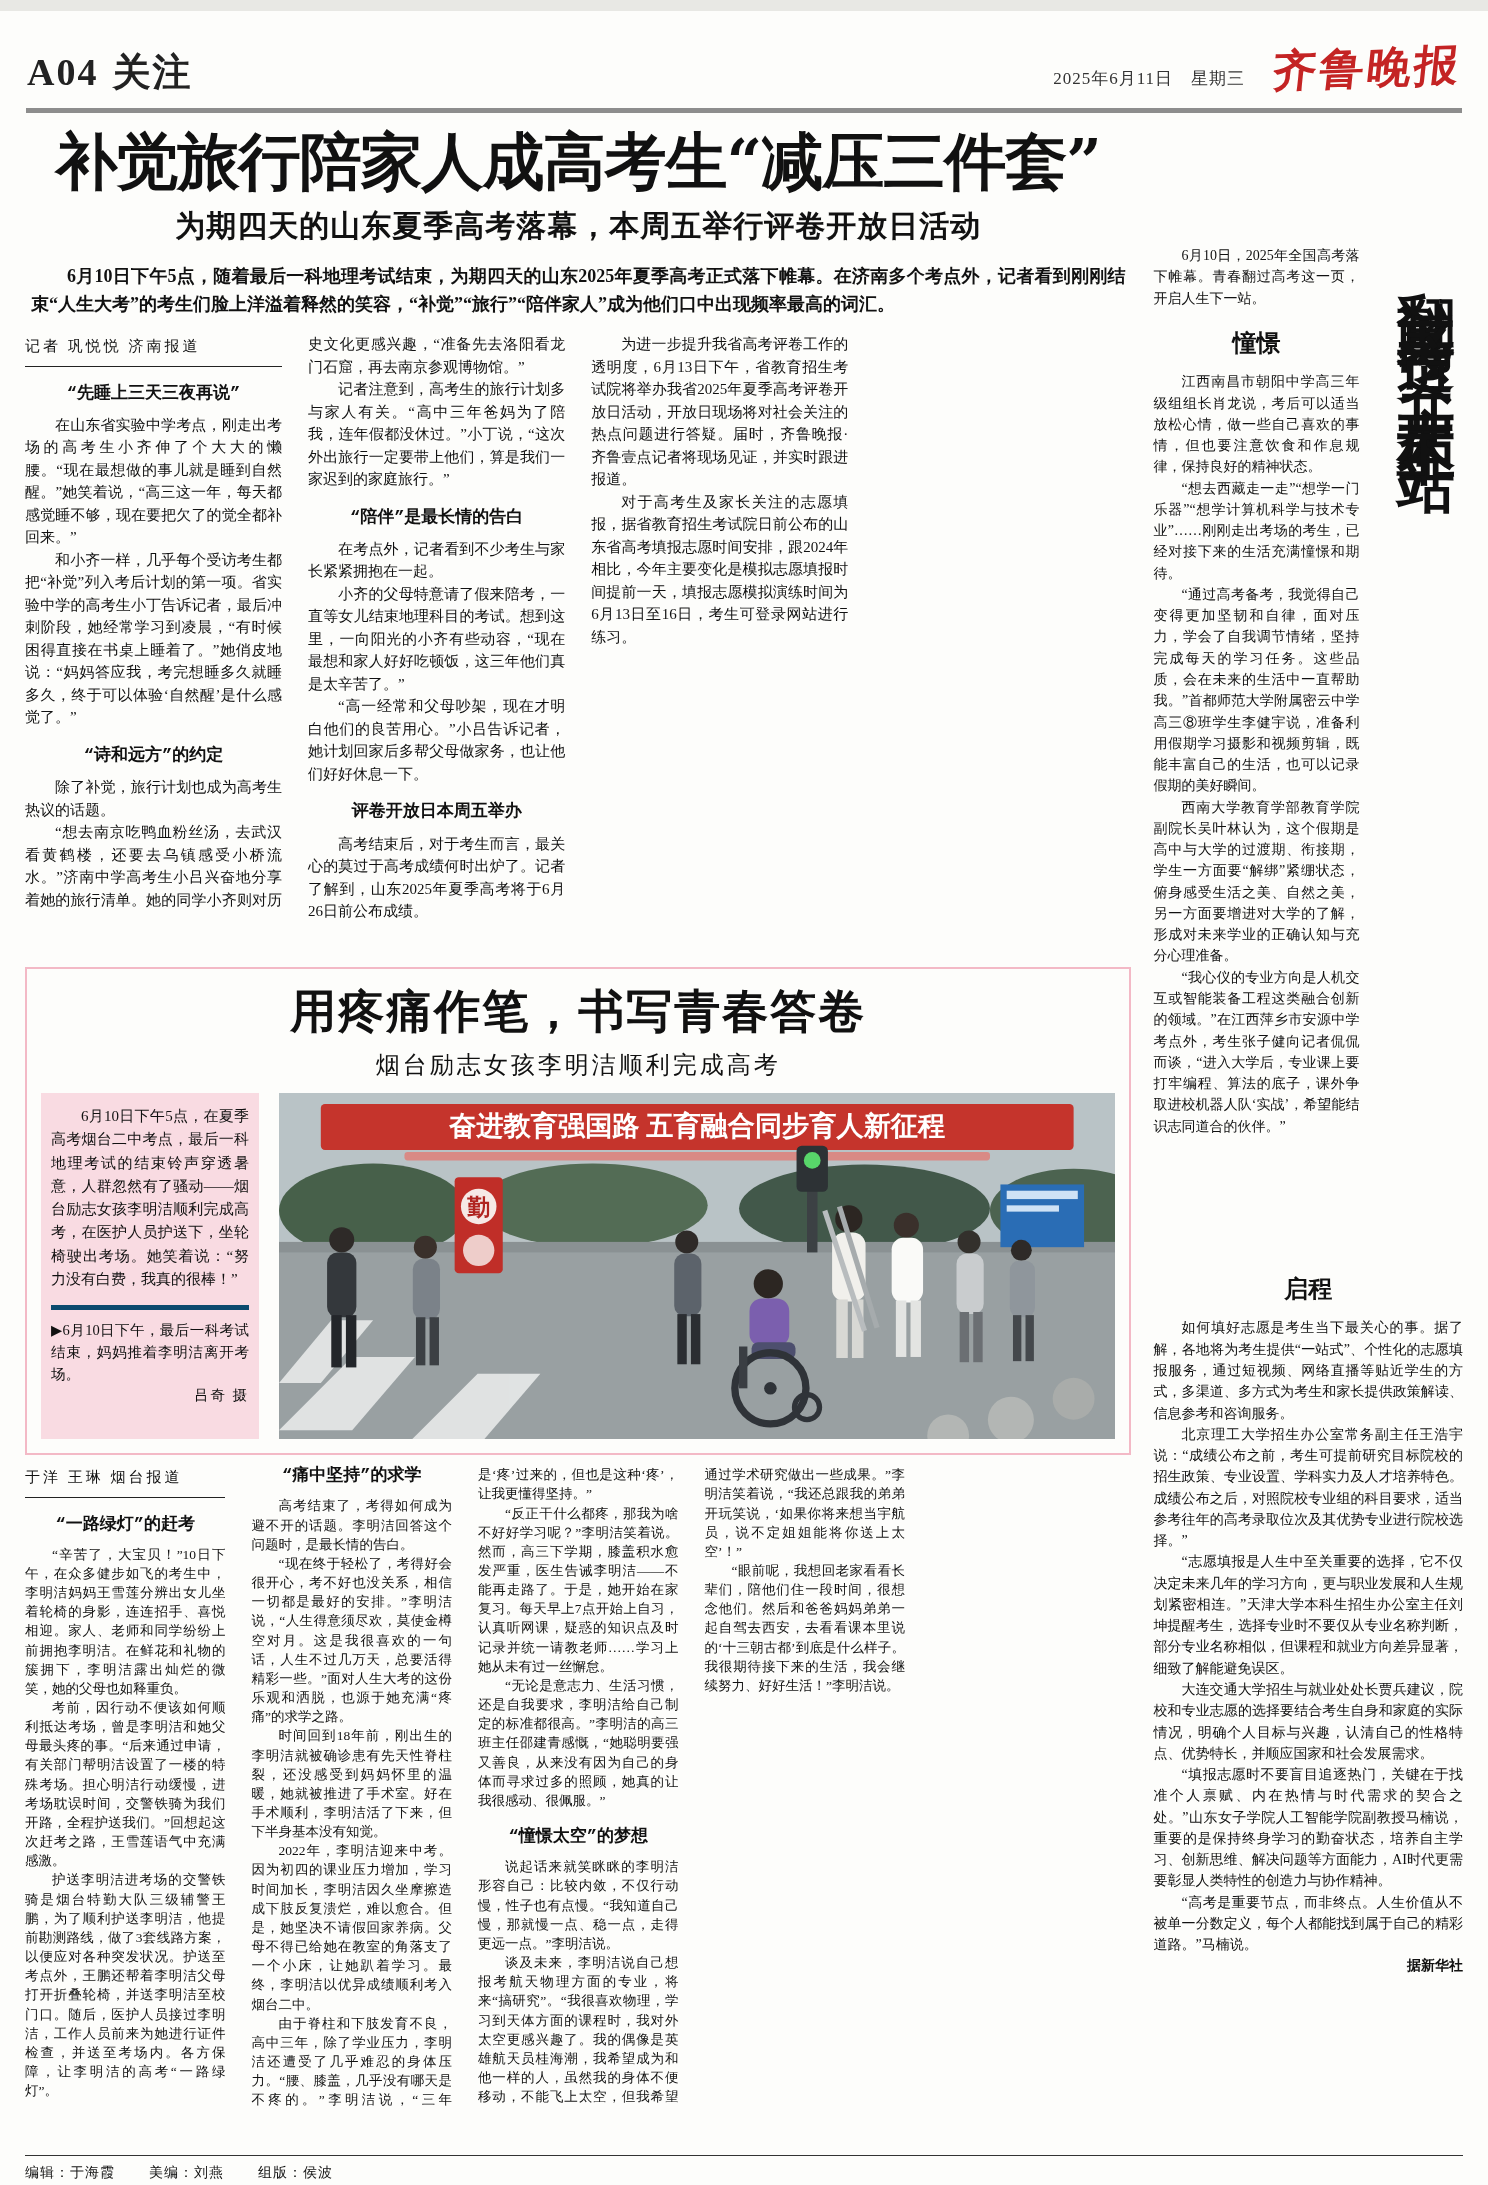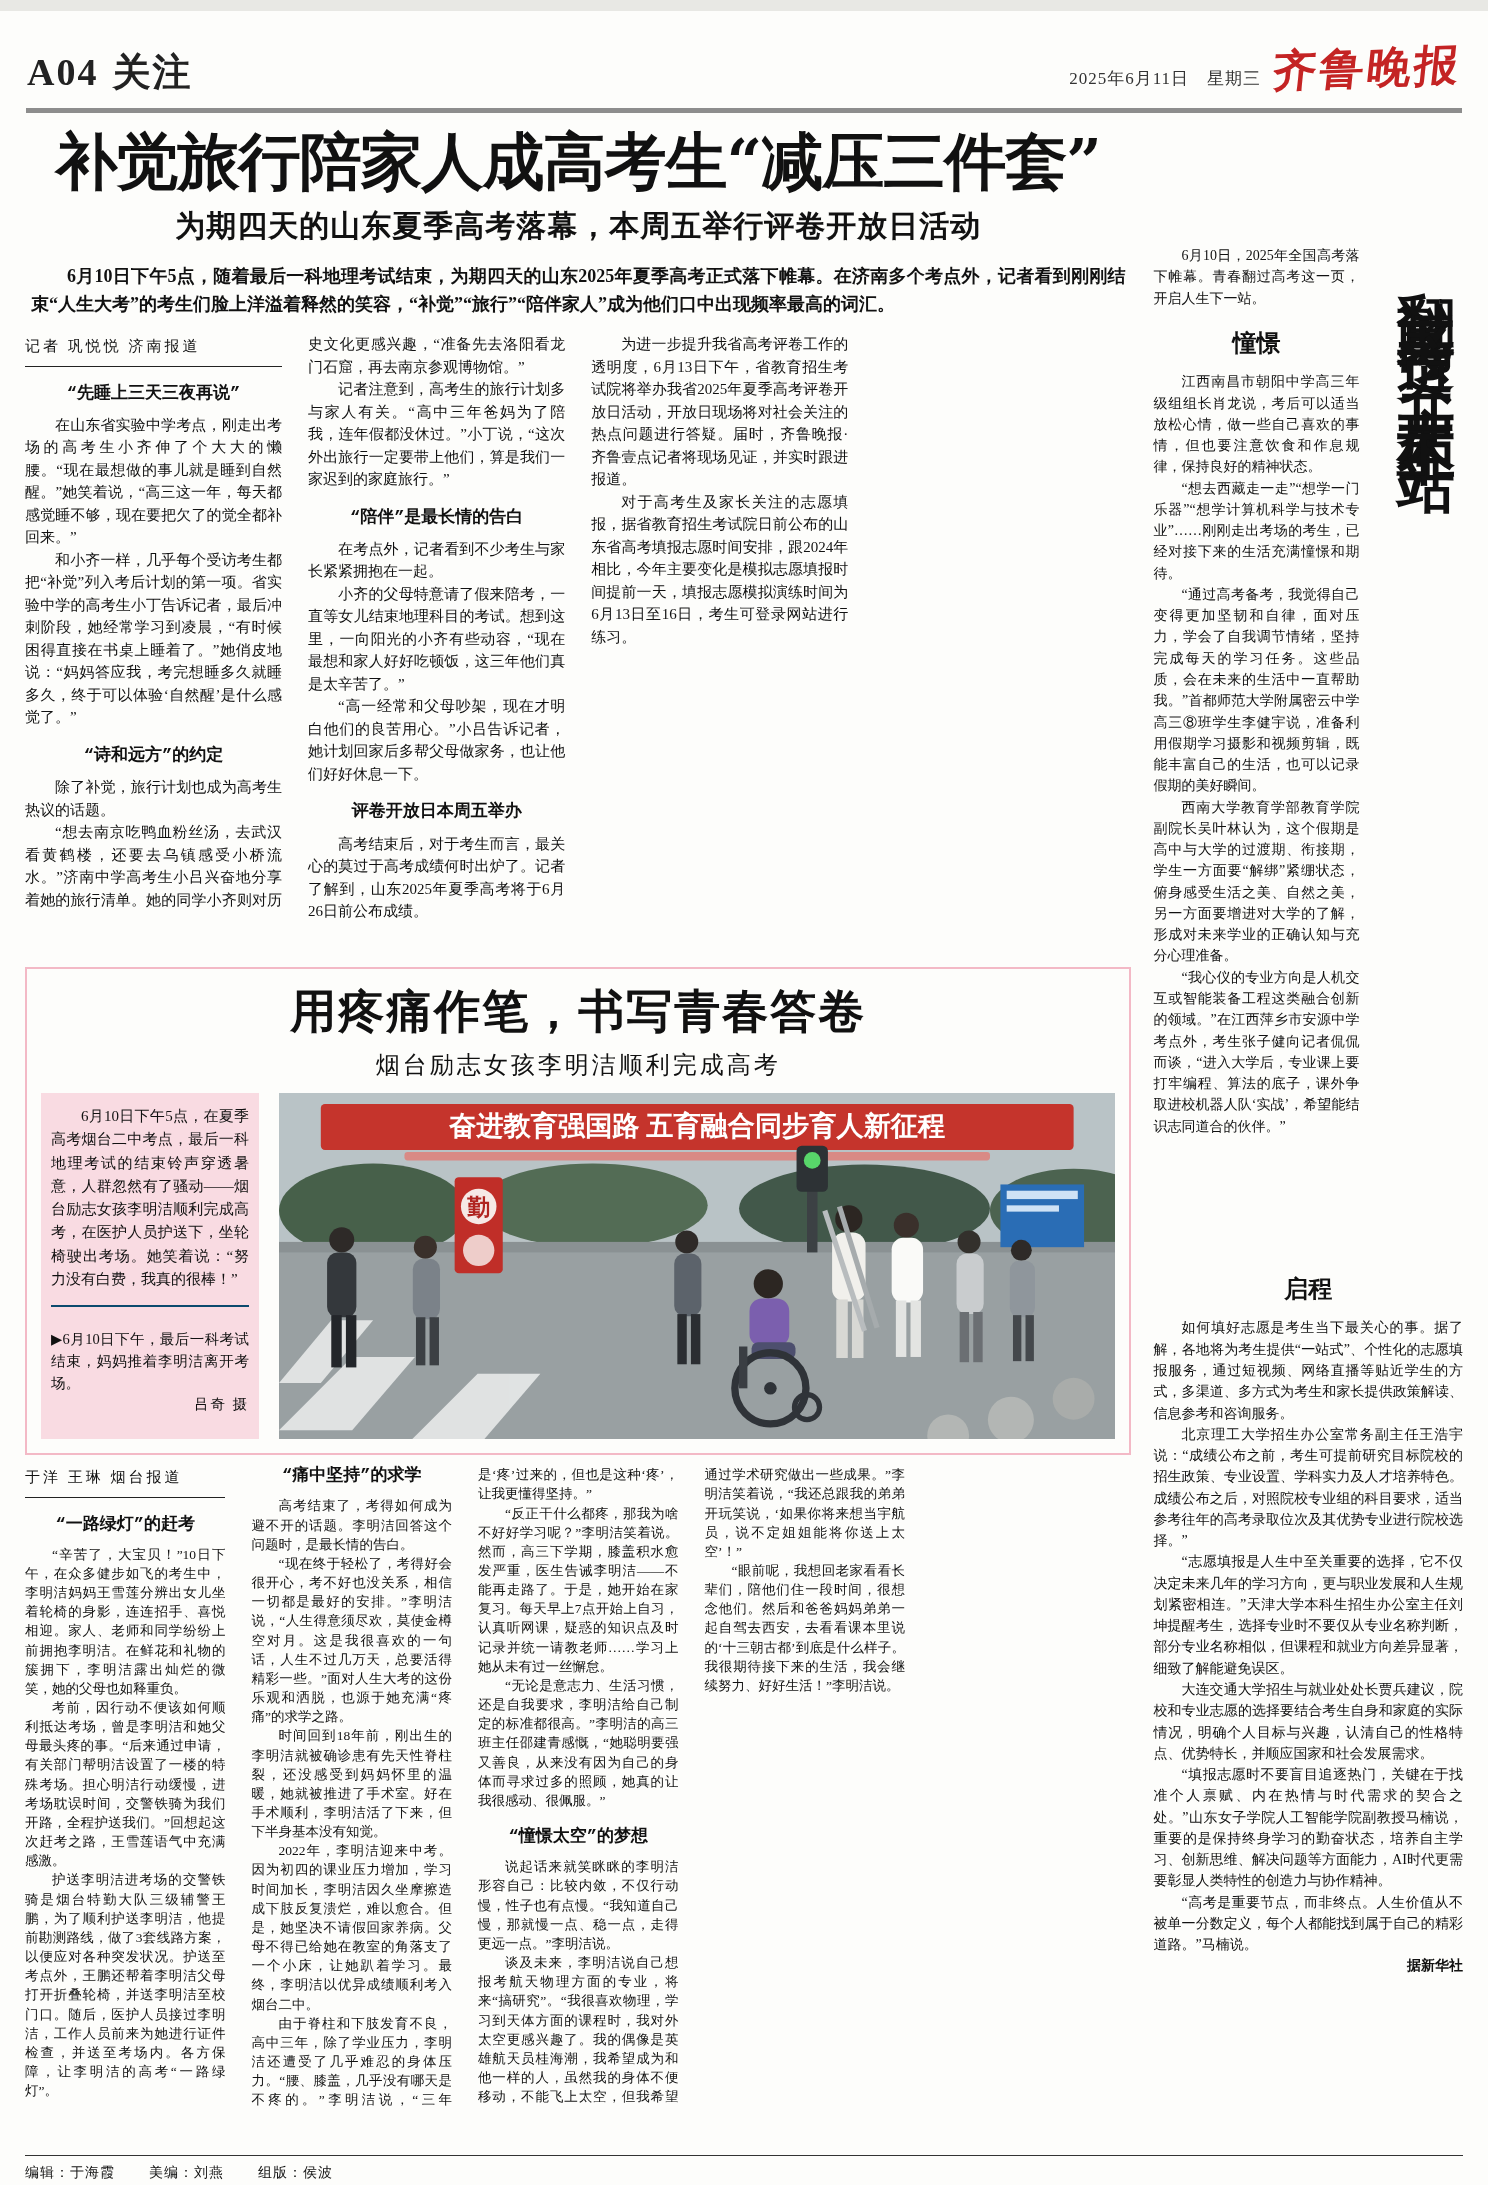--- a/index.html
+++ b/index.html
@@ -3,21 +3,21 @@
 <meta charset="utf-8">
 <style>
   * { margin:0; padding:0; box-sizing:border-box; }
   body { background:#e8e8e4; font-family:"Liberation Serif","DejaVu Serif",serif; }
   .page { position:relative; width:1488px; height:2185px; margin:11px auto; background:#fdfdfb; color:#111; overflow:hidden; padding:22px 25px 0 25px; }
 
   
   .header { display:flex; justify-content:space-between; align-items:flex-end; padding:6px 2px 10px 2px; }
   .pageno { font-size:38px; font-weight:bold; letter-spacing:2px; color:#222; }
   .pageno .section-name { margin-left:14px; }
-  .header-right { display:flex; align-items:flex-end; gap:12px; }
+  .header-right { display:flex; align-items:flex-end; gap:28px; }
   .dateline { font-size:17px; color:#333; letter-spacing:1px; padding-bottom:8px; }
   .paper-logo { font-size:44px; font-weight:bold; color:#c42424; transform:skewX(-8deg) rotate(-2deg); letter-spacing:3px; font-family:"DejaVu Serif",serif; }
   .header-rule { height:5px; background:#8d8d8d; margin:0 1px 14px 1px; }
 
   
   .content-row { display:flex; gap:22px; height:2050px; }
   .left-main { width:1108px; overflow:hidden; }
   .headline { font-size:62px; font-weight:bold; text-align:center; letter-spacing:-1px; line-height:1.12; font-family:"DejaVu Serif",serif; }
   .subheadline { font-size:30px; font-weight:bold; text-align:center; margin-top:10px; letter-spacing:1px; }
   .lead { font-weight:bold; font-size:18px; line-height:1.55; margin:16px 6px 14px 6px; text-indent:2em; text-align:justify; }
@@ -30,21 +30,21 @@
   .col-head { font-size:17px; font-weight:bold; text-align:center; margin:16px 0 10px 0; line-height:1.25; break-inside:avoid; font-family:Liberation Mono, monospace; }
   .byline { font-size:15px; letter-spacing:3px; border-bottom:1.5px solid #222; padding:2px 0 8px 0; margin-bottom:4px; white-space:nowrap; }
 
   
   .feature { border:2px solid #f3b9c6; margin-top:14px; padding:12px 14px 14px 14px; }
   .f-headline { font-size:46px; font-weight:bold; text-align:center; letter-spacing:2px; font-family:"DejaVu Serif",serif; }
   .f-subheadline { font-size:24px; text-align:center; margin-top:6px; letter-spacing:3px; }
   .f-body { display:flex; gap:20px; margin-top:12px; }
   .f-left { width:218px; background:#f9dbe2; padding:12px 10px; font-size:15px; line-height:1.55; display:flex; flex-direction:column; }
   .f-left .intro { text-indent:2em; text-align:justify; }
-  .f-caption { border-top:2px solid #0c4a6e; margin-top:14px; padding-top:22px; font-size:14.5px; line-height:1.5; text-align:justify; }
+  .f-caption { border-top:5px solid #0c4a6e; margin-top:14px; padding-top:10px; font-size:14.5px; line-height:1.5; text-align:justify; }
   .f-caption .credit { display:block; text-align:right; letter-spacing:2px; }
   .photo { flex:1; position:relative; background:#aeb6b8; overflow:hidden; height:346px; }
   .photo svg { display:block; width:100%; height:100%; }
 
   
   .sidebar { width:310px; padding-top:118px; font-size:14px; line-height:1.52; text-align:justify; overflow:hidden; }
   .sb-row1 { display:flex; gap:12px; }
   .sb-col { width:206px; }
   .sb-col p, .sb-row2 p { text-indent:2em; }
   .v-headline { width:84px; height:1010px; font-size:58px; font-weight:bold; line-height:1.0;

